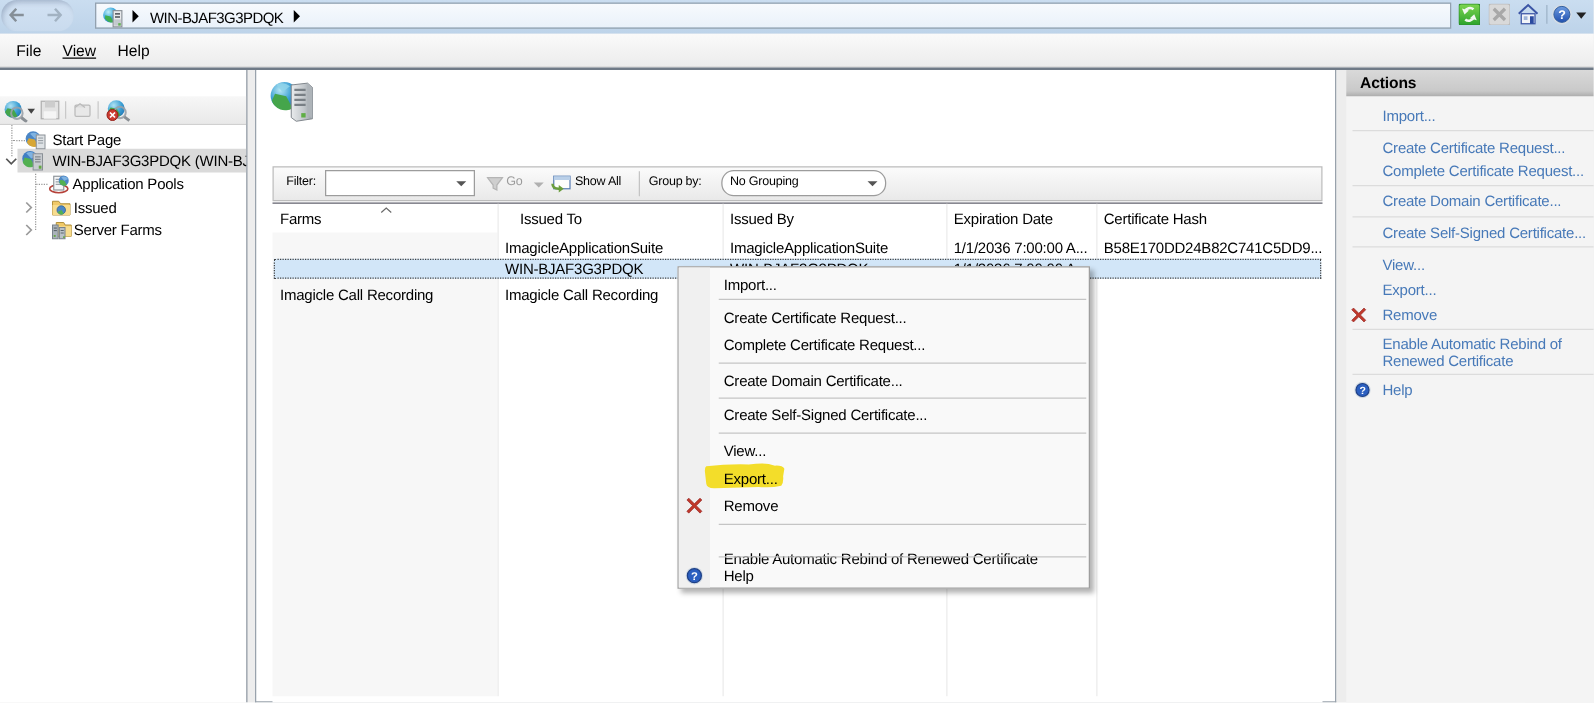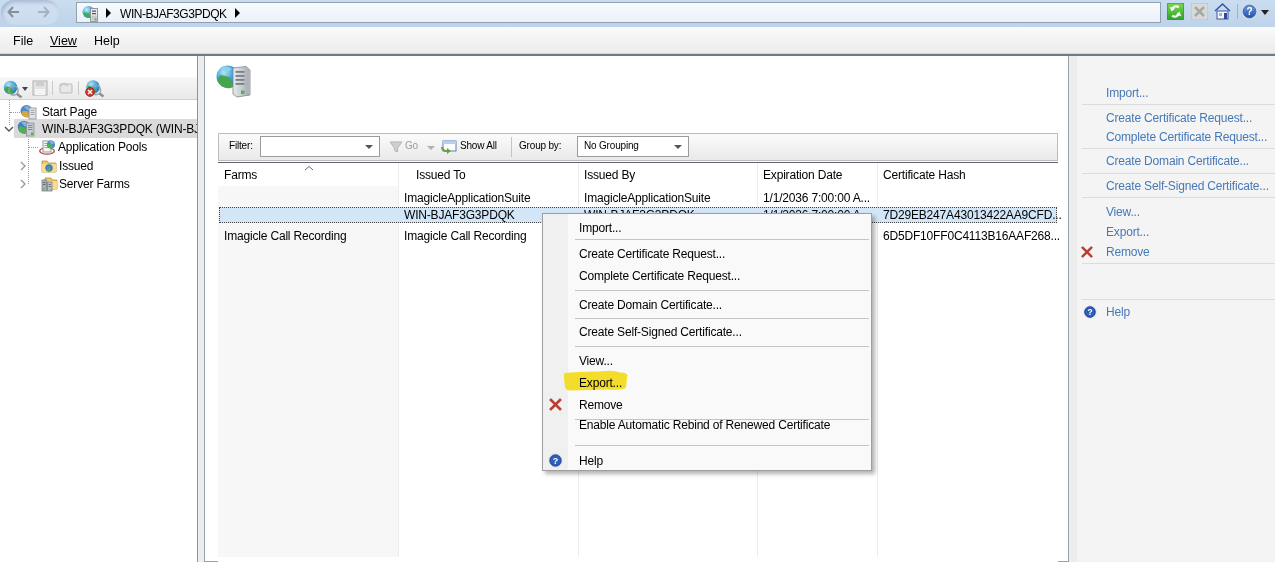--- a/index.html
+++ b/index.html
@@ -302,21 +302,21 @@
     <span class="lbl gray" style="left:186px;">Go</span>
     <div class="comboarrow" style="left:208px;top:12px;border-top-color:#b0b0b0;"></div>
     <svg class="abs" style="left:221px;top:5px;" width="17" height="16" viewBox="0 0 17 16">
       <rect x="3" y="2" width="13" height="10" fill="#fefefe" stroke="#5b7fb4"></rect>
       <rect x="3" y="2" width="13" height="3" fill="#b9cfe8"></rect>
       <path d="M1 8 q0 5 6 5 l0 2 4-3 -4-3 0 2 q-4 0 -4-3z" fill="#6b9e3e"></path>
     </svg>
     <span class="lbl" style="left:241px;">Show All</span>
     <div class="abs" style="left:292px;top:3px;width:1px;height:20px;background:#c4c4c4;"></div>
     <span class="lbl" style="left:300px;">Group by:</span>
-    <div class="combo" style="left:358px;top:2px;width:112px;">
+    <div class="combo" style="left:358px;top:2px;width:132px;border-radius:10px;">
       <span class="lbl" style="left:6px;top:3px;">No Grouping</span>
       <div class="comboarrow" style="right:6px;top:8px;"></div>
     </div>
   </div>
 
   <div id="table">
     <div id="namecolshade"></div>
     <div class="colline" style="left:180px;"></div>
     <div class="colline" style="left:360px;"></div>
     <div class="colline" style="left:539px;"></div>
@@ -326,32 +326,31 @@
     <div class="hcell" style="left:366px;">Issued By</div>
     <div class="hcell" style="left:545px;">Expiration Date</div>
     <div class="hcell" style="left:665px;">Certificate Hash</div>
     <svg class="abs" style="left:85px;top:2px;" width="12" height="6" viewBox="0 0 12 6">
         <path d="M2 5 L6 1.5 L10 5" fill="none" stroke="#6a6a6a" stroke-width="1"></path>
       </svg>
 
     <div class="cell" style="left:186px;top:26px;width:170px;">ImagicleApplicationSuite</div>
     <div class="cell" style="left:366px;top:26px;width:170px;">ImagicleApplicationSuite</div>
     <div class="cell" style="left:545px;top:26px;width:112px;">1/1/2036 7:00:00 A...</div>
+    <div class="cell" style="left:665px;top:26px;width:173px;">B58E170DD24B82C741C5DD9...</div>
 
     <div id="rowsel"></div>
     <div class="cell" style="left:186px;top:43px;width:170px;">WIN-BJAF3G3PDQK</div>
     <div class="cell" style="left:366px;top:43px;width:170px;">WIN-BJAF3G3PDQK</div>
     <div class="cell" style="left:545px;top:43px;width:112px;">1/1/2036 7:00:00 A...</div>
-    <div class="cell" style="left:665px;top:43px;width:173px;">7D29EB247A43013422AA9CFD...</div>
 
     <div class="cell" style="left:6px;top:64px;width:174px;">Imagicle Call Recording</div>
     <div class="cell" style="left:186px;top:64px;width:170px;">Imagicle Call Recording</div>
     <div class="cell" style="left:366px;top:64px;width:170px;">Imagicle Call Recording</div>
     <div class="cell" style="left:545px;top:64px;width:112px;">12/21/2033 10:48:...</div>
-    <div class="cell" style="left:665px;top:64px;width:173px;">6D5DF10FF0C4113B16AAF268...</div>
   </div>
 </div>
 
 <div id="ctxmenu">
   <div id="ctxgutter"></div>
   <div class="mi" style="top:3px;">Import...</div>
   <div class="msep" style="top:25px;"></div>
   <div class="mi" style="top:29px;">Create Certificate Request...</div>
   <div class="mi" style="top:51px;">Complete Certificate Request...</div>
   <div class="msep" style="top:76px;"></div>
@@ -362,47 +361,49 @@
   <div class="mi" style="top:136px;">View...</div>
   <svg class="abs" style="left:19px;top:155px;" width="70" height="26" viewBox="0 0 70 26">
     <path d="M3 4 Q20 2 37 2.5 Q48 1.2 53 2.2 L58 3.5 Q64 3.2 65.5 6 L64.5 12 Q65 17 63 19.5 Q55 21.5 45 20.5 L10 21.5 Q3.5 21.8 3 18 L2 9 Q1.5 5 3 4 Z" fill="#f3dd2a"></path>
   </svg>
   <div class="mi" style="top:158px;">Export...</div>
   <svg class="abs" style="left:5px;top:183px;" width="15" height="15" viewBox="0 0 15 15">
     <path d="M1.5 3 L3 1.5 L7.5 6 L12 1.5 L13.5 3 L9 7.5 L13.5 12 L12 13.5 L7.5 9 L3 13.5 L1.5 12 L6 7.5 Z" fill="#c0392b" stroke="#8e1f1f" stroke-width="0.5"></path>
   </svg>
   <div class="mi" style="top:180px;">Remove</div>
   <div class="msep" style="top:205px;"></div>
-  <div class="mi" style="top:200px;">Enable Automatic Rebind of Renewed Certificate</div>
+  <div class="mi" style="top:222px;">Enable Automatic Rebind of Renewed Certificate</div>
   <div class="msep" style="top:231px;"></div>
   <svg class="abs" style="left:5px;top:239px;" width="15" height="15" viewBox="0 0 15 15">
     <circle cx="7.5" cy="7.5" r="7" fill="#cfd8e2"></circle>
     <circle cx="7.5" cy="7.5" r="5.6" fill="#2b5fc0" stroke="#1d3f86"></circle>
     <text x="7.5" y="11" font-size="9" font-weight="bold" fill="#fff" text-anchor="middle" font-family="Liberation Sans">?</text>
   </svg>
   <div class="mi" style="top:236px;">Help</div>
 </div>
 
 <div id="rightpanel">
+  <div class="phdr" style="left:0;top:0;width:198px;padding-left:11px;">Actions</div>
   <div class="alink" style="top:30px;">Import...</div>
   <div class="asep" style="top:48px;"></div>
   <div class="alink" style="top:55px;">Create Certificate Request...</div>
   <div class="alink" style="top:74px;">Complete Certificate Request...</div>
   <div class="asep" style="top:92px;"></div>
   <div class="alink" style="top:98px;">Create Domain Certificate...</div>
   <div class="asep" style="top:117px;"></div>
   <div class="alink" style="top:123px;">Create Self-Signed Certificate...</div>
   <div class="asep" style="top:141px;"></div>
   <div class="alink" style="top:149px;">View...</div>
   <div class="alink" style="top:169px;">Export...</div>
   <svg class="abs" style="left:3px;top:189px;" width="14" height="14" viewBox="0 0 15 15">
     <path d="M1.5 3 L3 1.5 L7.5 6 L12 1.5 L13.5 3 L9 7.5 L13.5 12 L12 13.5 L7.5 9 L3 13.5 L1.5 12 L6 7.5 Z" fill="#c0392b" stroke="#8e1f1f" stroke-width="0.5"></path>
   </svg>
   <div class="alink" style="top:189px;">Remove</div>
   <div class="asep" style="top:207px;"></div>
+  <div class="alink" style="top:212px;">Enable Automatic Rebind of<br>Renewed Certificate</div>
   <div class="asep" style="top:243px;"></div>
   <svg class="abs" style="left:6px;top:249px;" width="14" height="14" viewBox="0 0 15 15">
     <circle cx="7.5" cy="7.5" r="7" fill="#cfd8e2"></circle>
     <circle cx="7.5" cy="7.5" r="5.6" fill="#2b5fc0" stroke="#1d3f86"></circle>
     <text x="7.5" y="11" font-size="9" font-weight="bold" fill="#fff" text-anchor="middle" font-family="Liberation Sans">?</text>
   </svg>
   <div class="alink" style="top:249px;">Help</div>
 </div>
 
 </body></html>

